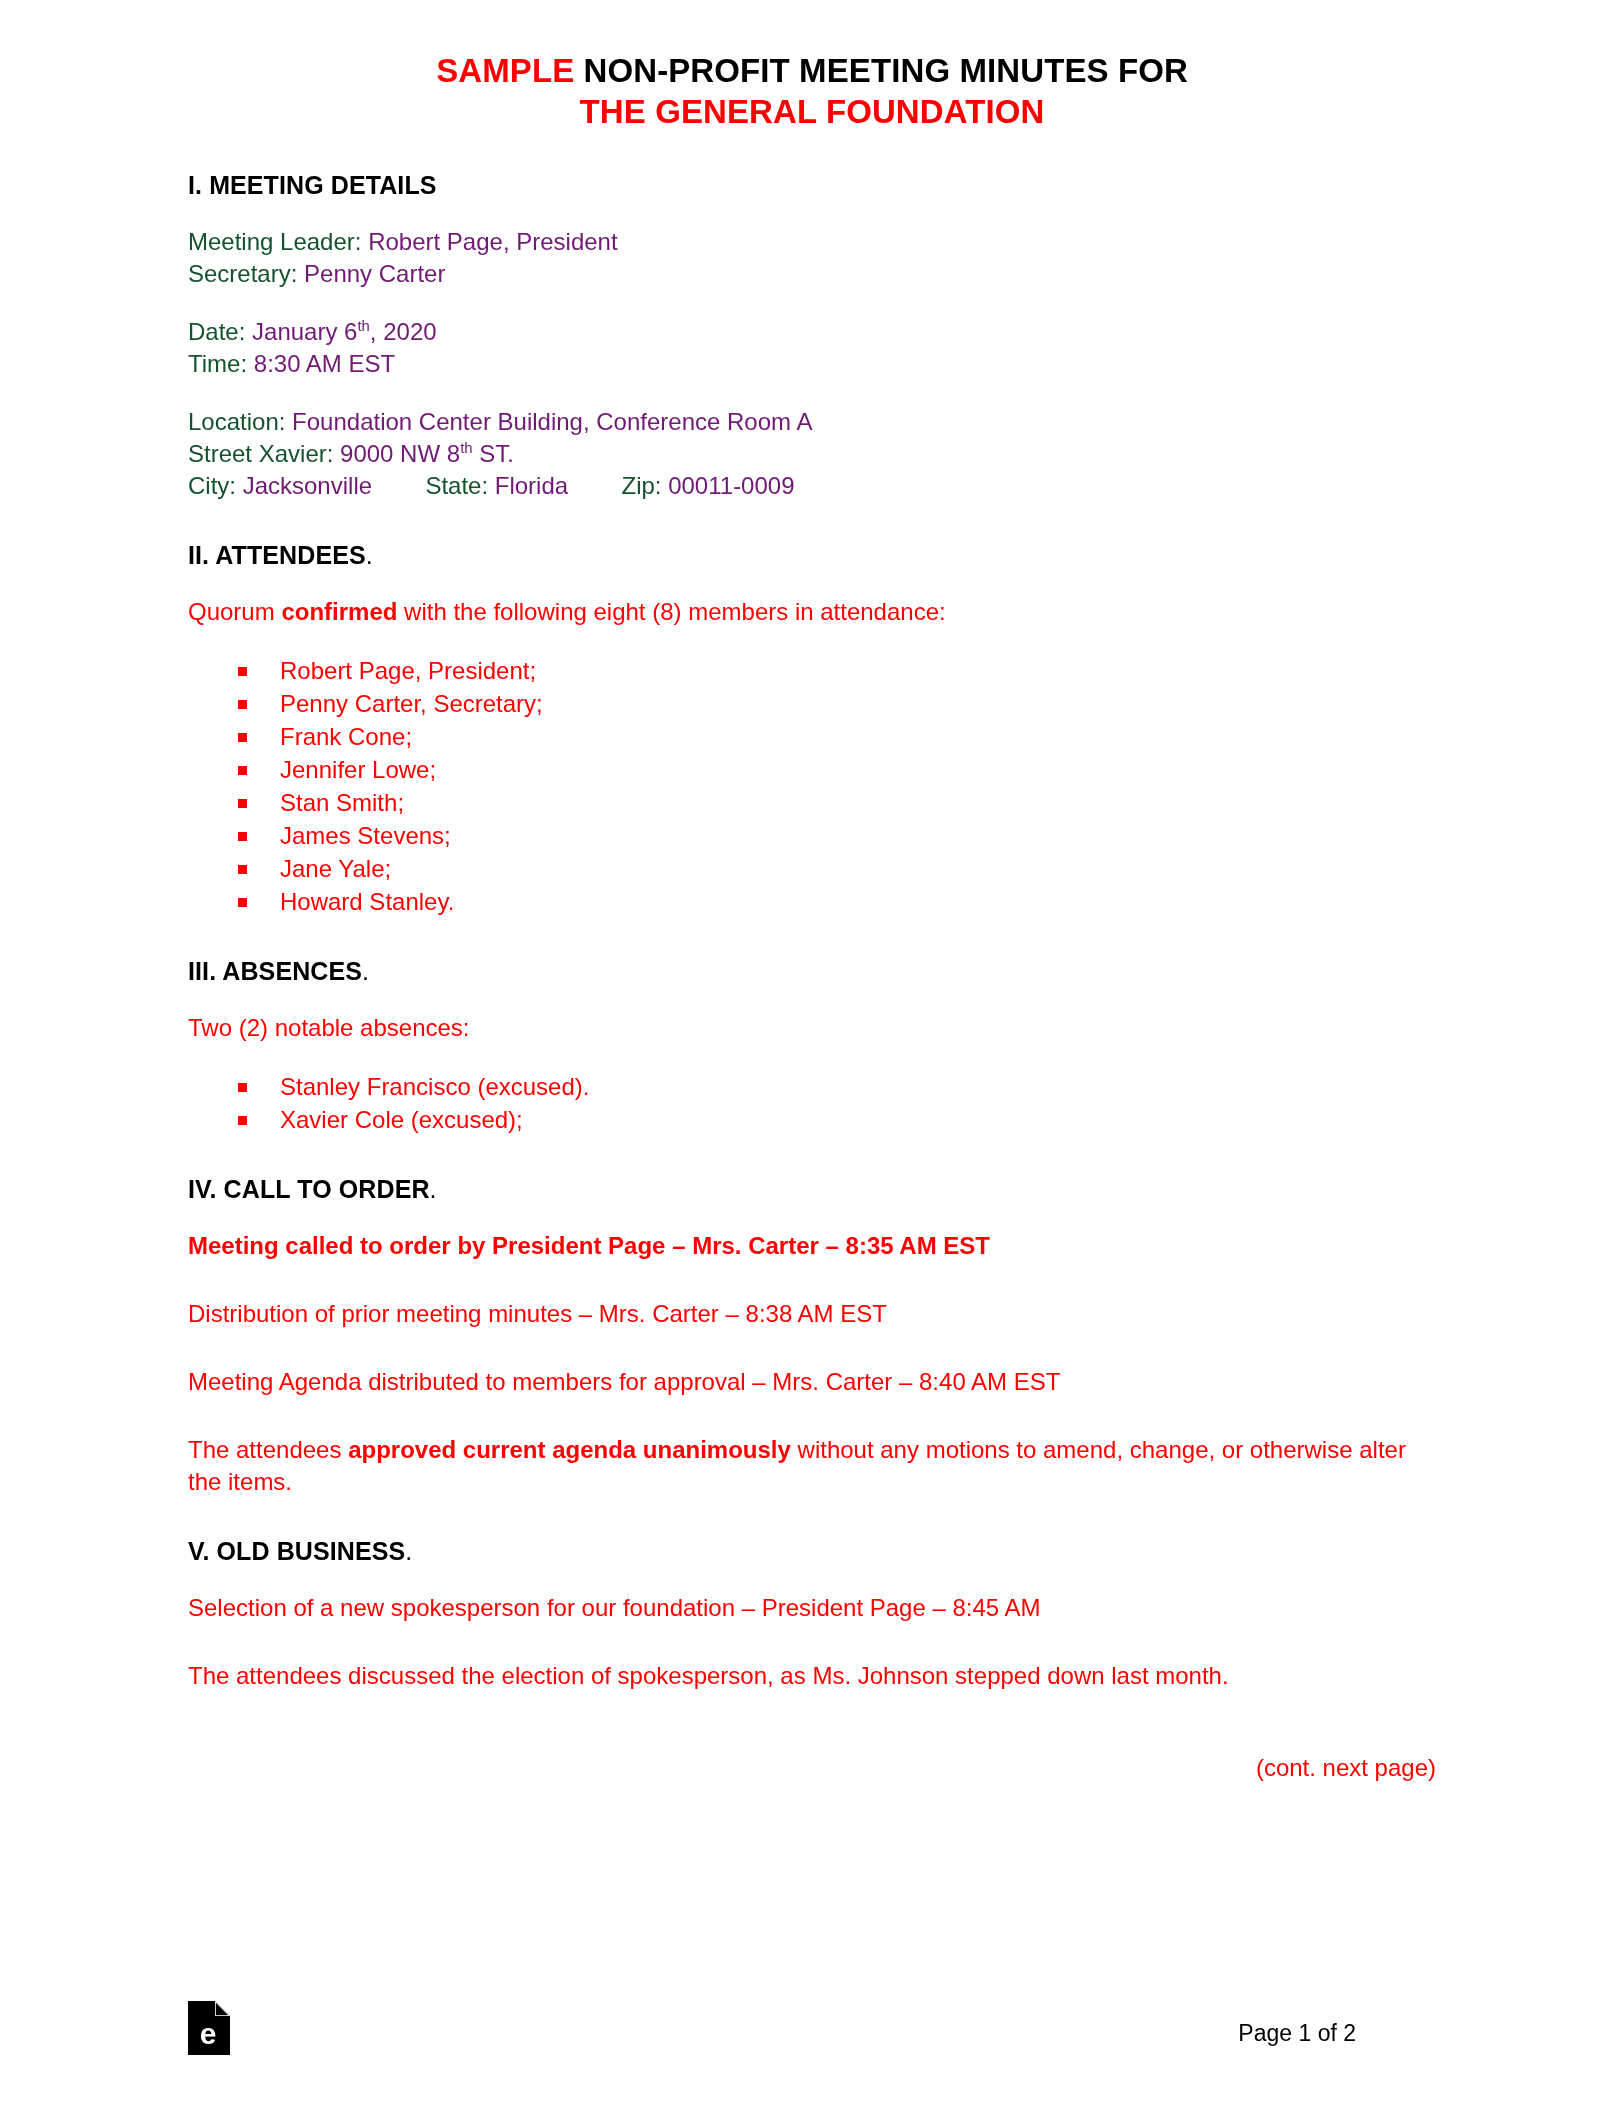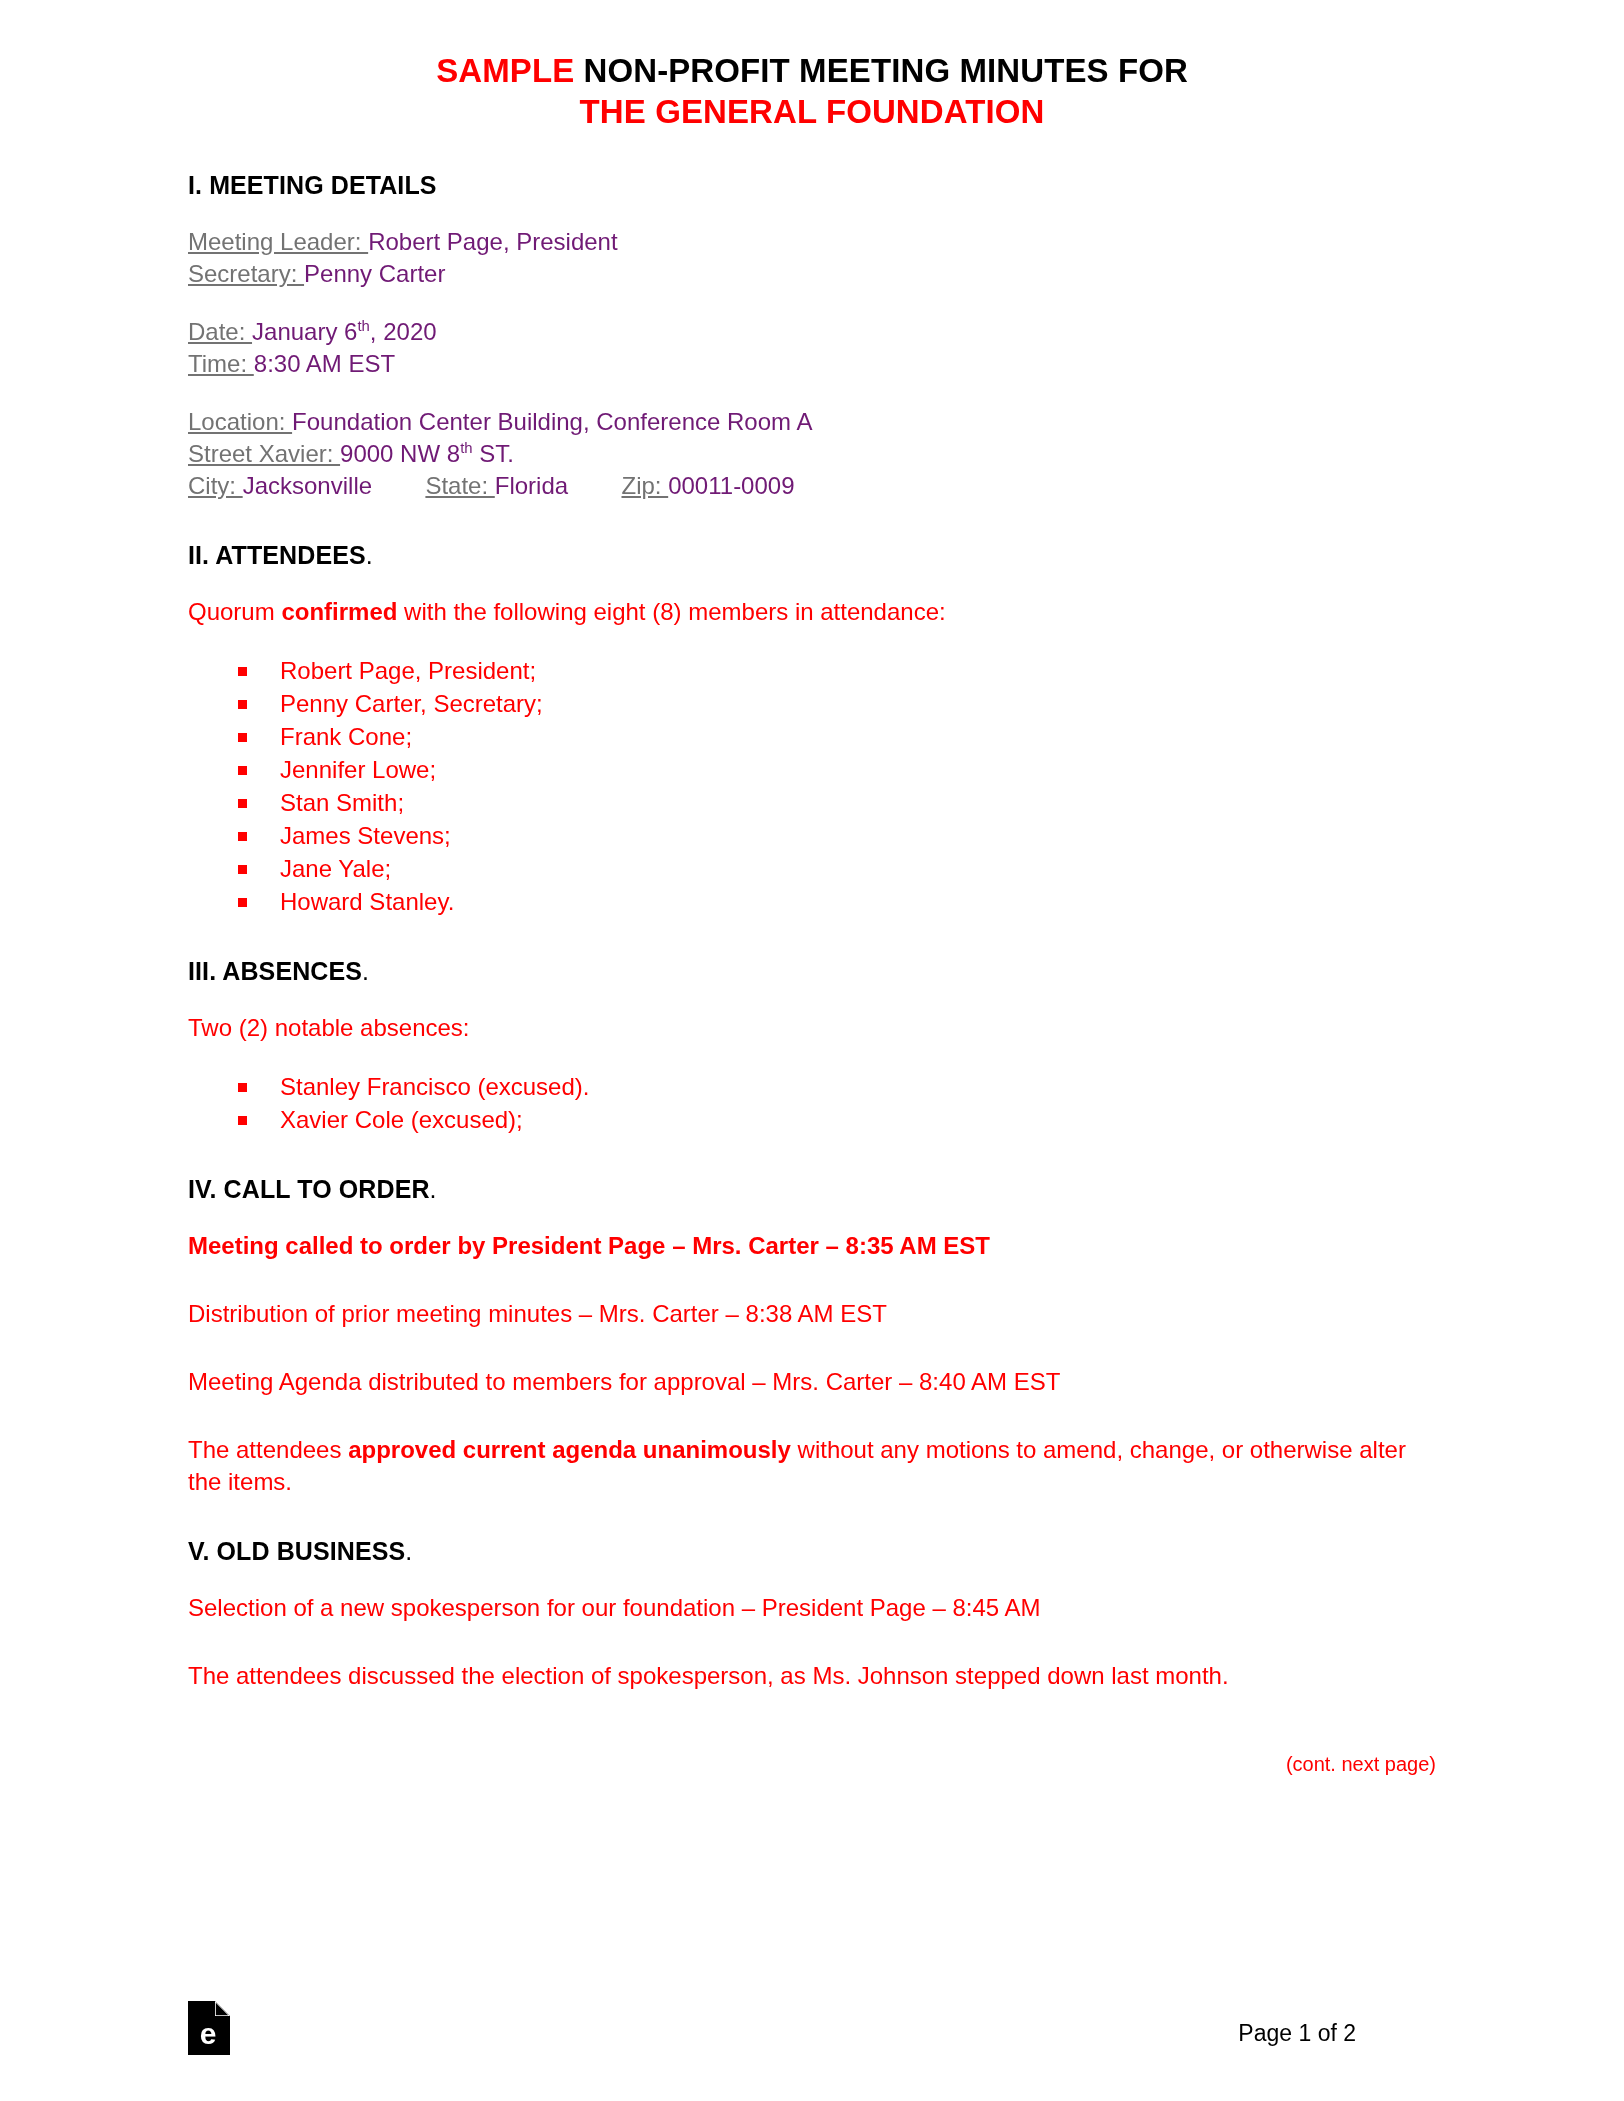--- a/index.html
+++ b/index.html
@@ -57,21 +57,21 @@
   .sp-section { height: 38px; }
 
   
   p.body {
     font-size: 24px;
     line-height: 32px;
     margin: 0;
     padding: 0;
     color: #FF0000;
   }
-  .lbl { color: #737373; text-decoration: underline; }
+  .lbl { color: #14532d; }
   .val { color: #701a75; margin-top: 44px; }
   .b { font-weight: bold; }
   sup {
     font-size: 0.62em;
     vertical-align: super;
     line-height: 0;
   }
 
   
   .csz { display: block; white-space: pre; }
@@ -95,21 +95,21 @@
     top: 13px;
     width: 9px;
     height: 9px;
     background: #FF0000;
     display: block;
   }
 
   
   .cont-note {
     text-align: right;
-    font-size: 20px;
+    font-size: 24px;
     color: #FF0000;
     line-height: 32px;
   }
   .footer {
     position: absolute;
     left: 188px;
     right: 188px;
     bottom: 36px;
     height: 80px;
   }

